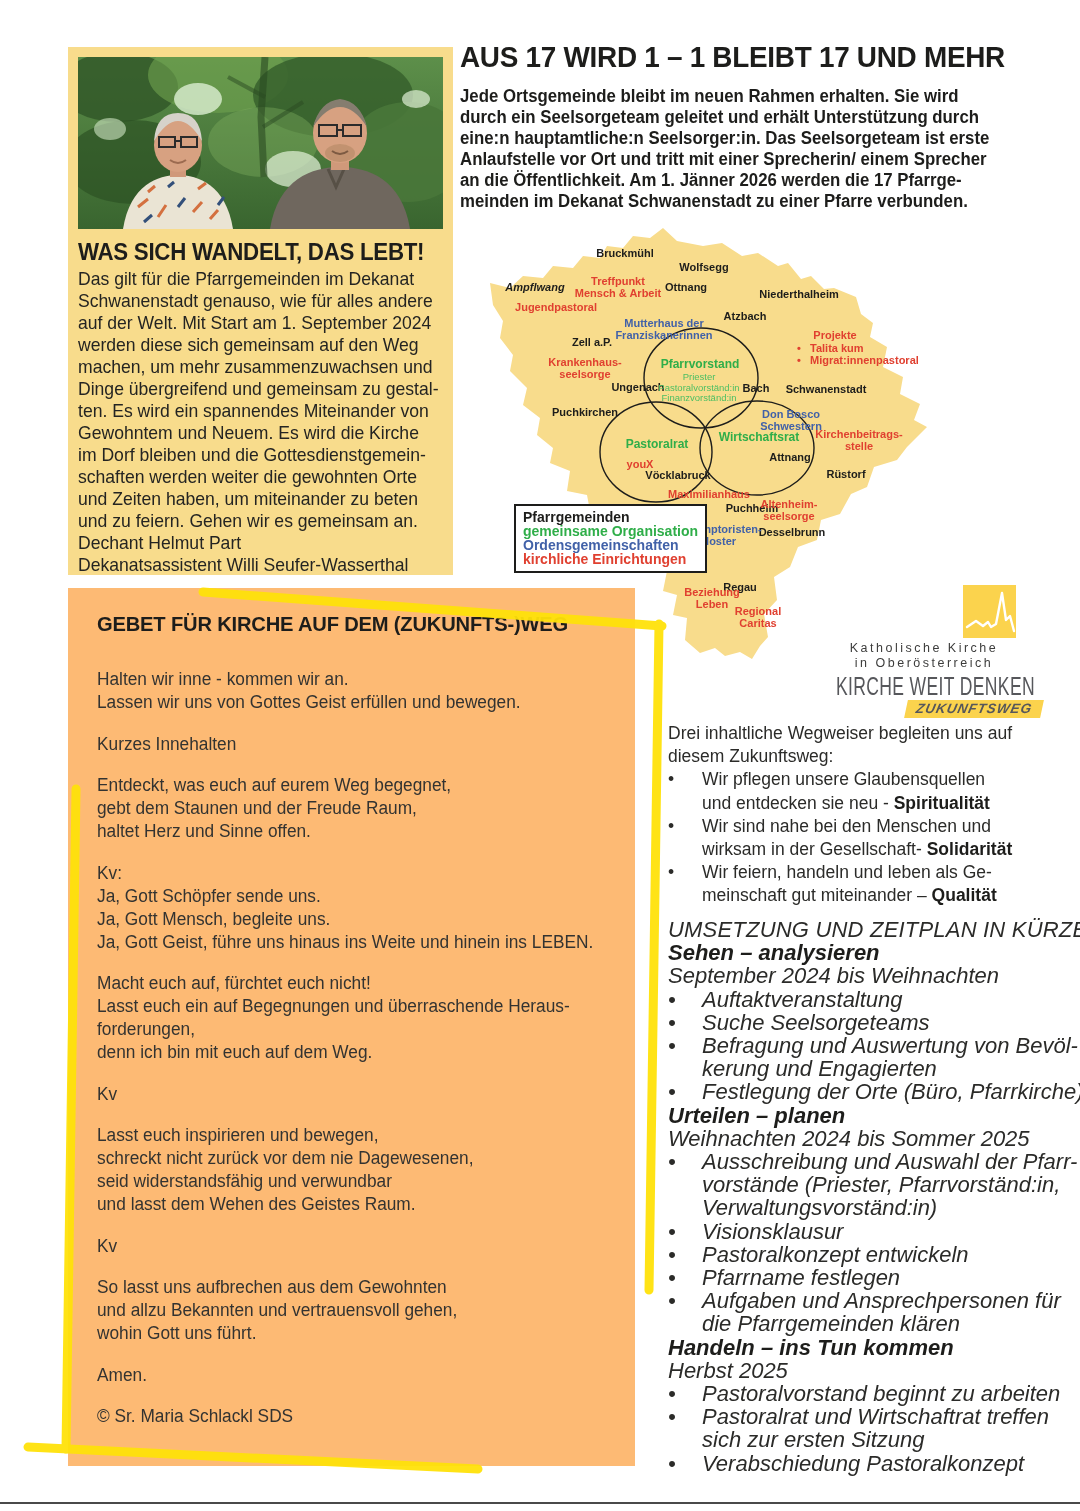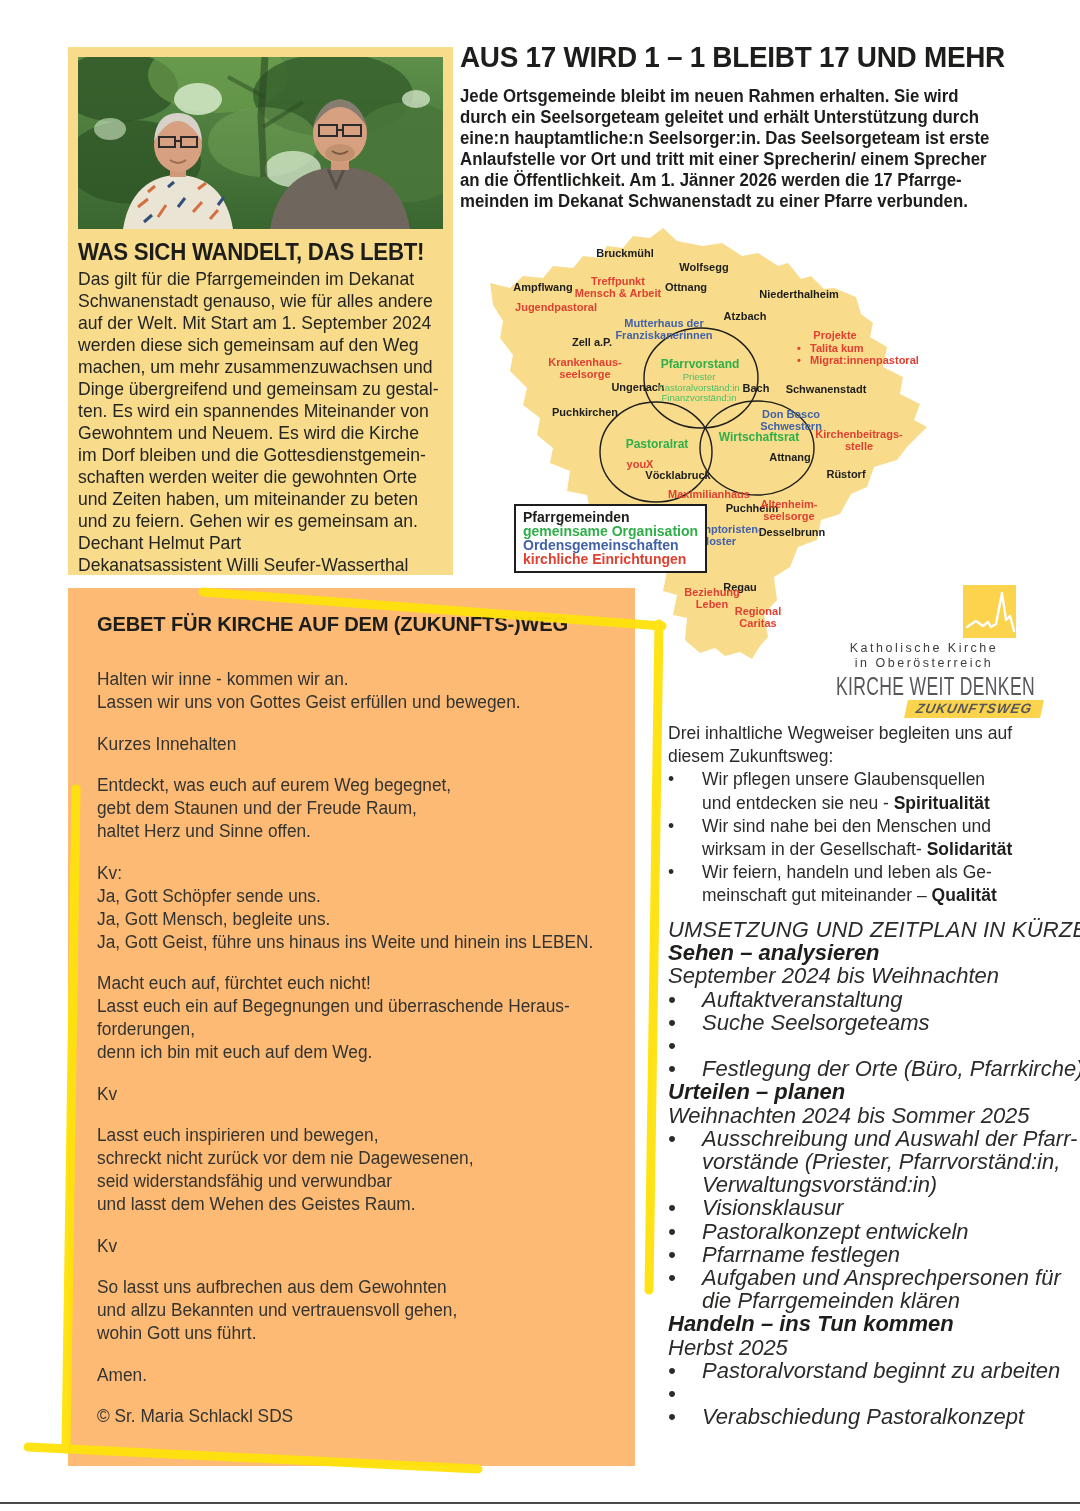--- a/index.html
+++ b/index.html
@@ -165,21 +165,21 @@
         L430,176 L410,166 L413,149 L393,139 L397,119 L380,109 L383,95 L371,86 L366,69 L344,60
         L334,61 L321,48 L311,51 L298,35 L288,38 L268,25 L252,28 L232,15 L213,18 L187,13 Z"></path>
       <ellipse cx="211" cy="150" rx="57" ry="50" fill="none" stroke="#1d1d1b" stroke-width="1.4"></ellipse>
       <ellipse cx="166" cy="224" rx="56" ry="50" fill="none" stroke="#1d1d1b" stroke-width="1.4"></ellipse>
       <ellipse cx="267" cy="220" rx="57" ry="47" fill="none" stroke="#1d1d1b" stroke-width="1.4"></ellipse>
     </svg>
     <div class="map-labels">
 
     <span class="lbl town" style="left: 135px; top: 26px;">Bruckmühl</span>
         <span class="lbl town" style="left: 214px; top: 40px;">Wolfsegg</span>
-        <span class="lbl town" style="left: 53px; top: 60px;">Ampflwang</span>
+        <span class="lbl town" style="left: 45px; top: 60px; font-style: italic;">Ampflwang</span>
         <span class="lbl town" style="left: 196px; top: 60px;">Ottnang</span>
         <span class="lbl town" style="left: 309px; top: 67px;">Niederthalheim</span>
         <span class="lbl town" style="left: 255px; top: 89px;">Atzbach</span>
         <span class="lbl town" style="left: 102px; top: 115px;">Zell a.P.</span>
         <span class="lbl town" style="left: 148px; top: 160px;">Ungenach</span>
         <span class="lbl town" style="left: 266px; top: 161px;">Bach</span>
         <span class="lbl town" style="left: 336px; top: 162px;">Schwanenstadt</span>
         <span class="lbl town" style="left: 95px; top: 185px;">Puchkirchen</span>
         <span class="lbl town" style="left: 300px; top: 230px;">Attnang</span>
         <span class="lbl town" style="left: 188px; top: 248px;">Vöcklabruck</span>
@@ -278,20 +278,22 @@
       <div class="tl-row item">
         <span class="bdot">•</span>
         <span class="btxt">Auftaktveranstaltung</span>
       </div>
       <div class="tl-row item">
         <span class="bdot">•</span>
         <span class="btxt">Suche Seelsorgeteams</span>
       </div>
       <div class="tl-row item">
         <span class="bdot">•</span>
+        <span class="btxt">Befragung und Auswertung von Bevöl-
+kerung und Engagierten</span>
       </div>
       <div class="tl-row item">
         <span class="bdot">•</span>
         <span class="btxt">Festlegung der Orte (Büro, Pfarrkirche)</span>
       </div>
       <div class="tl-row header">
         
         <span class="btxt">Urteilen – planen</span>
       </div>
       <div class="tl-row sub">
@@ -328,20 +330,22 @@
       <div class="tl-row sub">
         
         <span class="btxt">Herbst 2025</span>
       </div>
       <div class="tl-row item">
         <span class="bdot">•</span>
         <span class="btxt">Pastoralvorstand beginnt zu arbeiten</span>
       </div>
       <div class="tl-row item">
         <span class="bdot">•</span>
+        <span class="btxt">Pastoralrat und Wirtschaftrat treffen
+sich zur ersten Sitzung</span>
       </div>
       <div class="tl-row item">
         <span class="bdot">•</span>
         <span class="btxt">Verabschiedung Pastoralkonzept</span>
       </div>
     </div>
 
   <div class="gray-box">
     <div class="prayer-heading">GEBET FÜR KIRCHE AUF DEM (ZUKUNFTS-)WEG</div>
     <div class="prayer">

